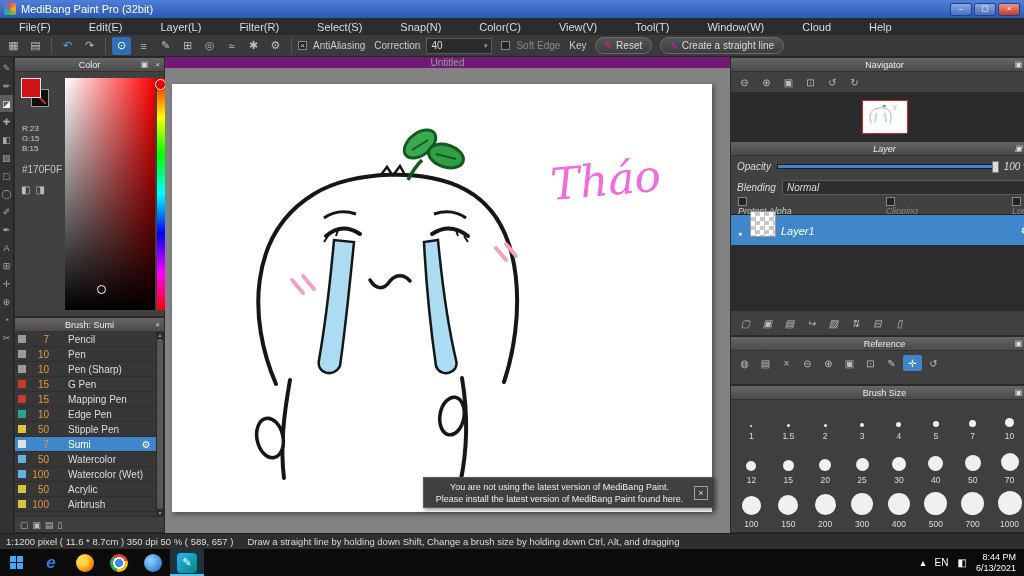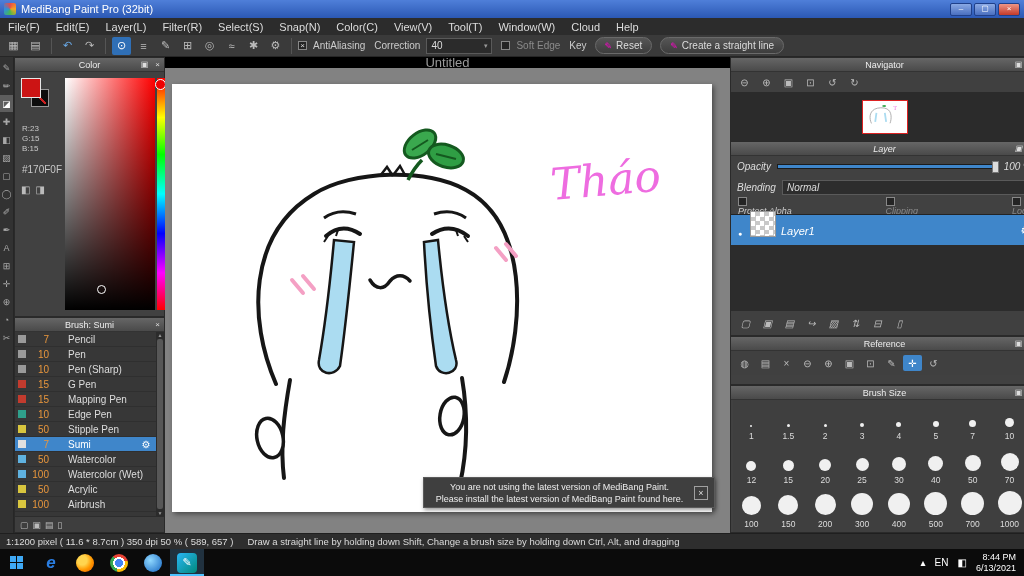--- a/index.html
+++ b/index.html
@@ -8,21 +8,21 @@
 
   
   .titlebar{position:absolute;left:0;top:0;width:1024px;height:18px;background:linear-gradient(#4f7fd9,#2b58b4);display:flex;align-items:center;padding:0 4px;color:#fff;font-size:11px;}
   .appicon{width:12px;height:12px;border-radius:2px;margin-right:5px;background:conic-gradient(#e84a4a,#f5a623,#49b84f,#2d8fe0,#e84a4a);}
   .wctrl{margin-left:auto;display:flex;gap:2px;}
   .wbtn{width:22px;height:13px;background:linear-gradient(#8aa9e4,#4a6fc0);border:1px solid #20408a;border-radius:2px;color:#fff;font-size:8px;line-height:10px;text-align:center;}
   .wbtn.close{background:linear-gradient(#ee9585,#c23a2a);}
 
   
   .menubar{position:absolute;top:18px;left:0;width:1024px;height:17px;background:#2c2c2c;display:flex;align-items:center;font-size:11px;color:#ddd;}
-  .mitem{padding:0 8px;cursor:default;}
+  .mitem{padding:0 19px;cursor:default;}
 
   
   .toolbar{position:absolute;top:35px;left:0;width:1024px;height:22px;background:#3a3a3a;border-bottom:1px solid #262626;display:flex;align-items:center;gap:3px;padding:0 4px;font-size:10px;color:#ccc;}
   .tbtn{width:19px;height:18px;display:flex;align-items:center;justify-content:center;color:#bbb;font-size:11px;border-radius:2px;}
   .tbtn.sel{background:#2f6fb6;color:#fff;}
   .tbtn.undo{color:#6aaae8;}
   .tsep{width:1px;height:16px;background:#555;margin:0 3px;}
   .chk{width:9px;height:9px;border:1px solid #888;background:#242424;display:inline-flex;align-items:center;justify-content:center;font-size:8px;line-height:8px;color:#ddd;margin-right:3px;}
   .chklbl{margin-right:6px;}
   .dim{color:#8a8a8a;}
@@ -64,21 +64,21 @@
   .btag{width:8px;height:8px;flex:none;}
   .bsize{width:20px;text-align:right;color:#e8963c;flex:none;}
   .bname{flex:1;white-space:nowrap;overflow:hidden;padding-left:16px;}
   .bgear{width:14px;text-align:center;color:#fff;font-size:10px;}
   .vscroll{position:absolute;right:0;top:14px;width:8px;bottom:16px;background:#2b2b2b;display:flex;flex-direction:column;align-items:center;font-size:5px;color:#999;}
   .vthumb{flex:1;width:6px;background:#575757;margin:1px 0;border-radius:2px;}
   .bfoot{position:absolute;left:0;right:0;bottom:0;height:16px;background:#3e3e3e;border-top:1px solid #2c2c2c;display:flex;gap:4px;align-items:center;padding:0 5px;color:#bbb;font-size:9px;}
 
   
   .canvasarea{position:absolute;left:165px;top:57px;width:565px;height:476px;background:#828282;}
-  .tabbar{height:11px;background:#000000;color:#9a9a9a;font-size:13px;display:flex;align-items:center;justify-content:center;}
+  .tabbar{height:11px;background:#701a75;color:#9a9a9a;font-size:10px;display:flex;align-items:center;justify-content:center;}
   .canvas{position:absolute;left:7px;top:27px;width:540px;height:428px;background:#fff;box-shadow:2px 2px 5px rgba(0,0,0,.45);}
   .canvas svg{display:block;width:100%;height:100%;}
   .notif{position:absolute;left:258px;top:420px;width:292px;height:31px;background:#3f3f3f;border:1px solid #5a5a5a;color:#eee;font-size:9px;line-height:12px;display:flex;align-items:center;padding:0 6px;box-shadow:1px 2px 4px rgba(0,0,0,.4);}
   .ntext{flex:1;text-align:center;}
   .nx{width:14px;height:14px;border:1px solid #a0a0a0;color:#ddd;font-size:9px;display:flex;align-items:center;justify-content:center;margin-left:5px;flex:none;}
 
   
   .rightcol{position:absolute;left:730px;top:57px;width:309px;height:476px;background:#3c3c3c;}
   .navp{left:0;right:0;top:0;height:84px;}
   .ntools{height:20px;display:flex;align-items:center;gap:3px;padding:0 4px;background:#404040;}

